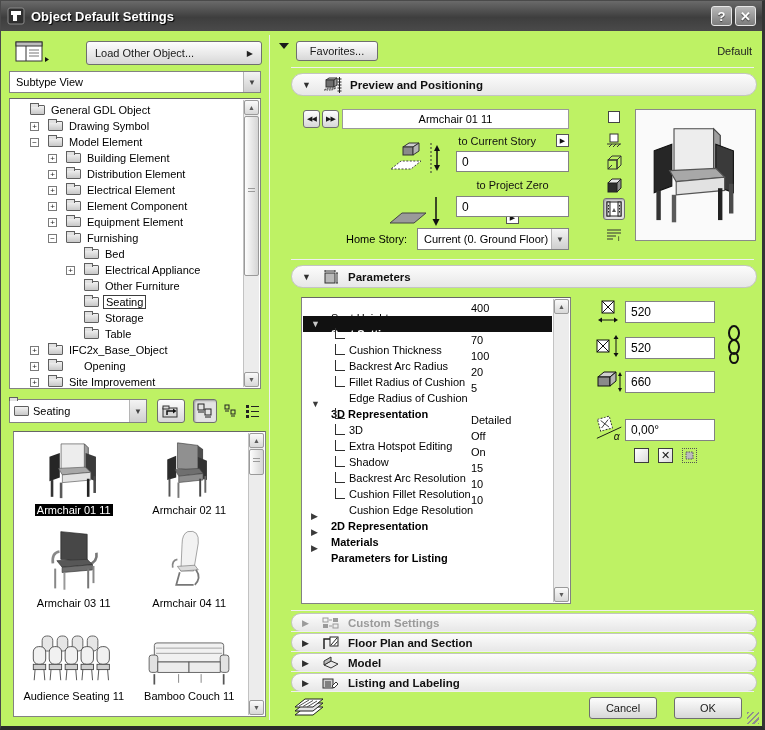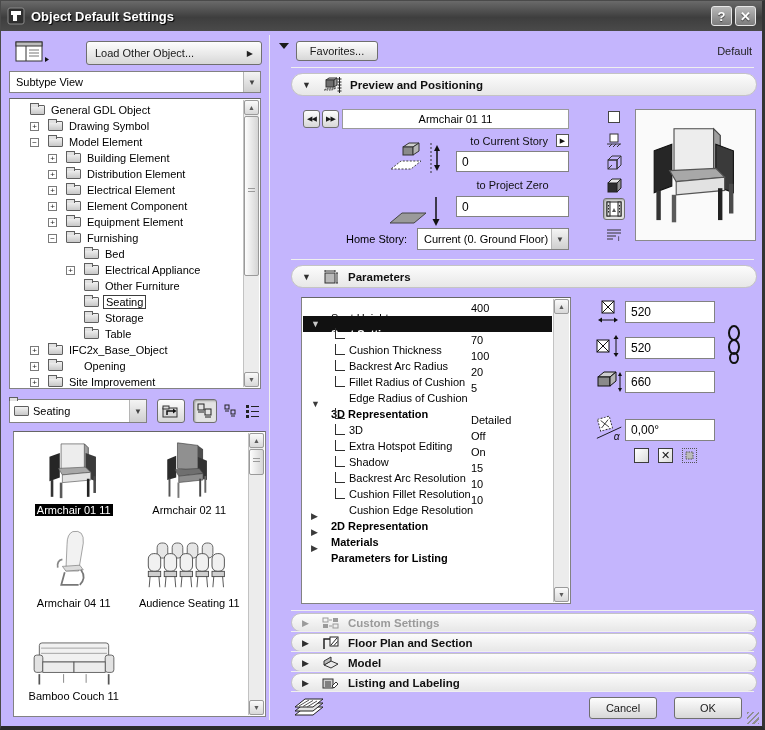--- a/index.html
+++ b/index.html
@@ -1,17 +1,17 @@
 <!DOCTYPE html>
 <html><head>
 <meta charset="utf-8">
 <style>
   html,body{margin:0;padding:0;background:#bfbfbf;}
   *{box-sizing:border-box;font-family:"Liberation Sans",sans-serif;}
-  #dialog{position:relative;width:765px;height:730px;background:#c4b5fd;
+  #dialog{position:relative;width:765px;height:730px;background:#bef264;
     border:1px solid #4a4a4a;border-right:3px solid #343434;border-bottom:4px solid #2b2b2b;overflow:hidden;}
   .abs{position:absolute;}
 
   
   #titlebar{position:absolute;left:0;top:0;width:100%;height:30px;
     background:linear-gradient(#6a6a6a,#3e3e3e 55%,#4a4a4a);display:flex;align-items:center;padding:0 6px;}
   #titlebar .t-icon{width:18px;height:18px;margin-right:6px;}
   #titlebar .t-text{color:#fff;font-weight:bold;font-size:13px;text-shadow:1px 1px 1px #000;flex:1;}
   .tbtn{width:21px;height:20px;margin-left:3px;border:1px solid #e6e6e6;border-radius:3px;
     background:linear-gradient(#b8b8b8,#7c7c7c);color:#fff;font-weight:bold;font-size:13px;
@@ -77,21 +77,21 @@
   .pill{position:absolute;left:290px;width:466px;height:23px;border:1px solid #c4c4c4;border-radius:12px;
     background:linear-gradient(#fcfcfc,#e7e7e7);display:flex;align-items:center;gap:8px;padding:0 10px;}
   .pill .tri{font-size:9px;color:#2e2e2e;width:12px;}
   .pill .ptitle{font-weight:bold;font-size:11.5px;color:#111;}
   .pill.disabled .ptitle{color:#9a9a9a;}
   .pill.disabled .tri{color:#9a9a9a;}
 
   .navbtn{top:109px;width:17px;height:18px;font-size:7px;letter-spacing:-1px;}
   #objname{left:341px;top:108px;width:227px;height:20px;background:#fff;border:1px solid #9a9a9a;
     font-size:11px;display:flex;align-items:center;justify-content:center;}
-  .poslabel{position:absolute;font-size:11px;color:#111;display:flex;align-items:center;gap:8px;}
+  .poslabel{position:absolute;font-size:11px;color:#111;display:flex;align-items:center;gap:20px;}
   .posinput{position:absolute;left:455px;width:113px;height:21px;}
   #home-story-label{left:345px;top:232px;font-size:11px;}
   #home-story{left:416px;top:227px;width:152px;height:22px;padding-left:6px;}
 
   
   .pmitem{position:absolute;left:602px;width:22px;height:20px;display:flex;align-items:center;justify-content:center;}
   #preview-box{left:634px;top:108px;width:121px;height:132px;background:#fafafa;border:1px solid #8a8a8a;
     display:flex;align-items:center;justify-content:center;}
 
   
@@ -329,20 +329,36 @@
               <polygon points="64,26 78,32 78,62 64,58" fill="#333"></polygon>
               <polygon points="28,46 66,44 72,52 34,56" fill="#6f6f6f" stroke="#444"></polygon>
               <polygon points="34,56 72,52 72,62 34,66" fill="#8d8d8d" stroke="#444"></polygon>
               <rect x="18" y="60" width="3" height="28" fill="#555"></rect>
               <rect x="32" y="66" width="3" height="24" fill="#777"></rect>
               <rect x="66" y="60" width="3" height="28" fill="#444"></rect>
               <rect x="74" y="56" width="3" height="26" fill="#666"></rect>
             </svg>
           </div>
           <div class="cap">Armchair 02 11</div>
+        </div>
+        <div class="thumb">
+          <div class="img">
+            <svg width="66" height="66" viewBox="0 0 100 96">
+              <polygon points="30,2 70,6 70,48 30,44" fill="#474747" stroke="#222"></polygon>
+              <path d="M18,50 q-2,-16 10,-18" fill="none" stroke="#888" stroke-width="4"></path>
+              <path d="M72,52 q14,-4 12,-18" fill="none" stroke="#777" stroke-width="4"></path>
+              <polygon points="24,46 70,44 78,52 32,56" fill="#575757" stroke="#333"></polygon>
+              <polygon points="32,56 78,52 78,60 32,64" fill="#6e6e6e" stroke="#333"></polygon>
+              <rect x="20" y="58" width="3" height="30" fill="#888"></rect>
+              <rect x="34" y="64" width="3" height="26" fill="#999"></rect>
+              <rect x="70" y="58" width="3" height="30" fill="#777"></rect>
+              <rect x="78" y="54" width="3" height="26" fill="#888"></rect>
+            </svg>
+          </div>
+          <div class="cap">Armchair 03 11</div>
         </div>
         <div class="thumb">
           <div class="img">
             <svg width="58" height="70" viewBox="0 0 100 110">
               <path d="M48,6 q20,-4 18,20 l-8,48 h-22 l2,-46 q0,-18 10,-22 z" fill="#f2f2f2" stroke="#666"></path>
               <path d="M30,54 q-10,2 -8,14" fill="none" stroke="#888" stroke-width="3"></path>
               <polygon points="30,66 60,64 66,72 36,74" fill="#dcdcdc" stroke="#666"></polygon>
               <path d="M34,76 l-6,22 h30 M62,72 q10,14 -2,26" fill="none" stroke="#777" stroke-width="3"></path>
             </svg>
           </div>

